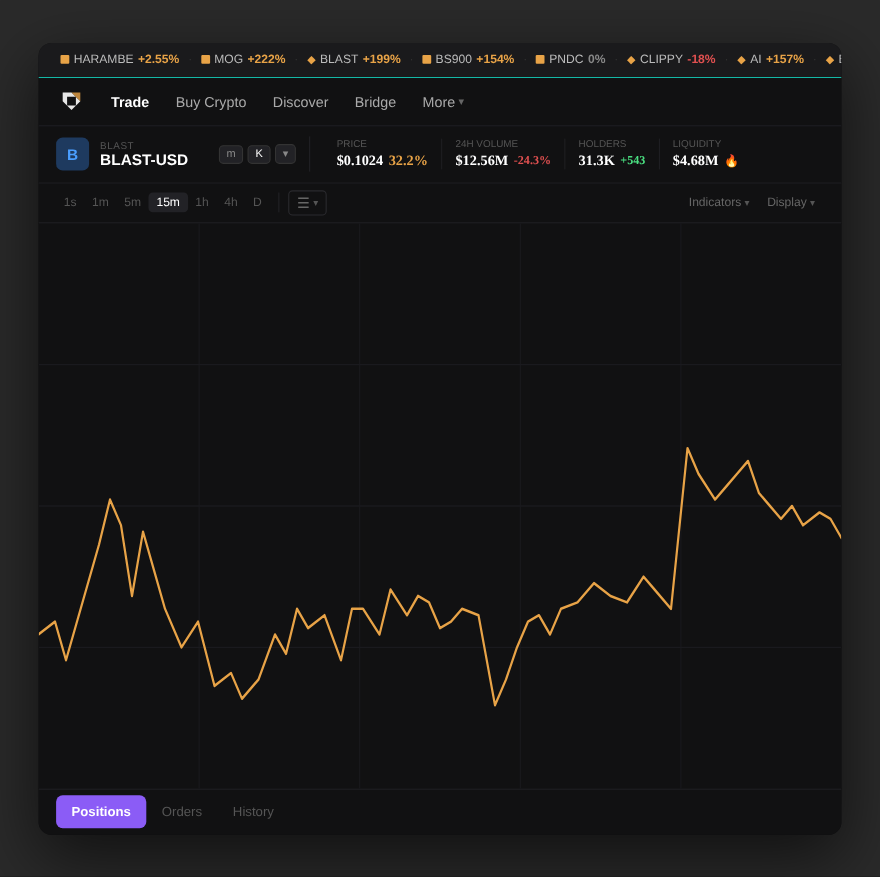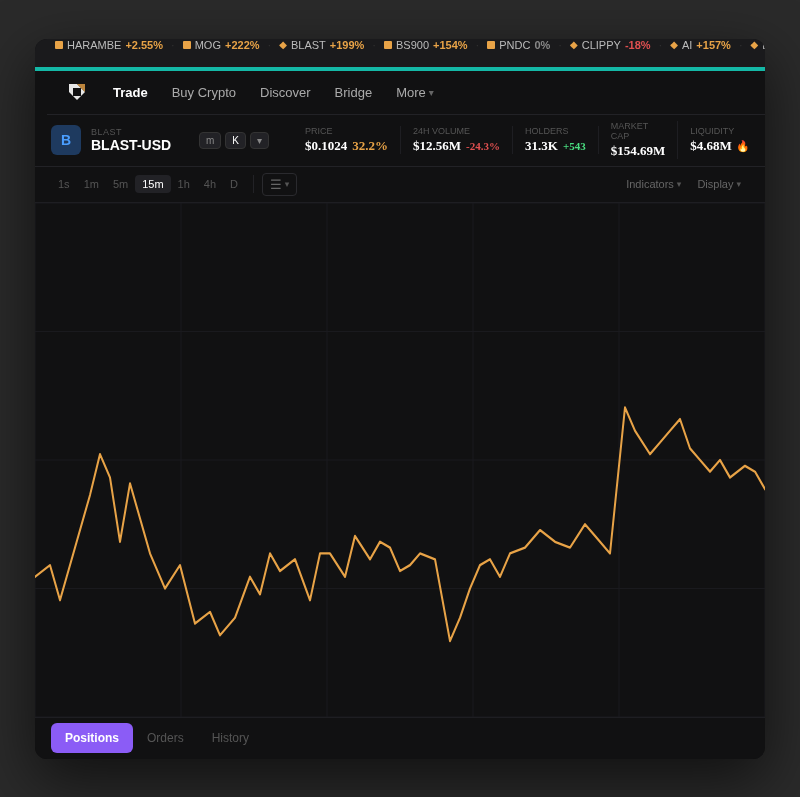--- a/index.html
+++ b/index.html
@@ -19,25 +19,25 @@
       background: #111112;
       border-radius: 12px;
       overflow: hidden;
       display: flex;
       flex-direction: column;
       box-shadow: 0 20px 60px rgba(0,0,0,0.6);
     }
     
     .ticker-bar {
       background: #1a1a1c;
-      border-bottom: 4px solid #14b8a6;
+      border-bottom: 1px solid #14b8a6;
       padding: 0 12px;
       height: 32px;
       display: flex;
-      align-items: flex-start;
+      align-items: center;
       overflow: hidden;
       gap: 0;
       flex-shrink: 0;
     }
     .ticker-item {
       display: flex;
       align-items: center;
       gap: 4px;
       font-size: 11px;
       white-space: nowrap;
@@ -59,21 +59,20 @@
     
     .nav-bar {
       background: #111112;
       border-bottom: 1px solid #222226;
       height: 44px;
       display: flex;
       align-items: center;
       padding: 0 16px;
       gap: 4px;
       flex-shrink: 0;
-      margin-left: 12px;
     }
     .logo {
       width: 28px;
       height: 28px;
       margin-right: 8px;
       display: flex;
       align-items: center;
       justify-content: center;
     }
     .logo svg { width: 24px; height: 24px; }
@@ -358,26 +357,20 @@
       <span class="stat-value">
         <span>$12.56M</span>
         <span class="stat-change-neg">-24.3%</span>
       </span>
     </div>
     <div class="stat-block">
       <span class="stat-label">Holders</span>
       <span class="stat-value">
         <span>31.3K</span>
         <span class="stat-change-pos-green">+543</span>
-      </span>
-    </div>
-    <div class="stat-block">
-      <span class="stat-label">Market Cap</span>
-      <span class="stat-value">
-        <span>$154.69M</span>
       </span>
     </div>
     <div class="stat-block">
       <span class="stat-label">Liquidity</span>
       <span class="stat-value">
         <span>$4.68M</span>
         <span class="fire-icon">🔥</span>
       </span>
     </div>
   </div>

